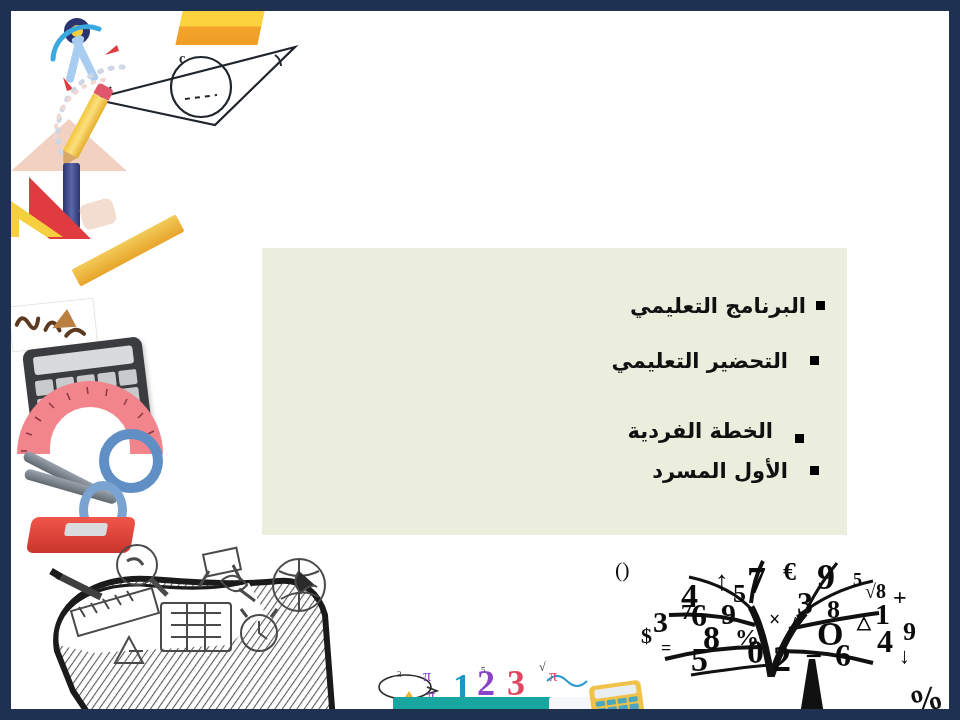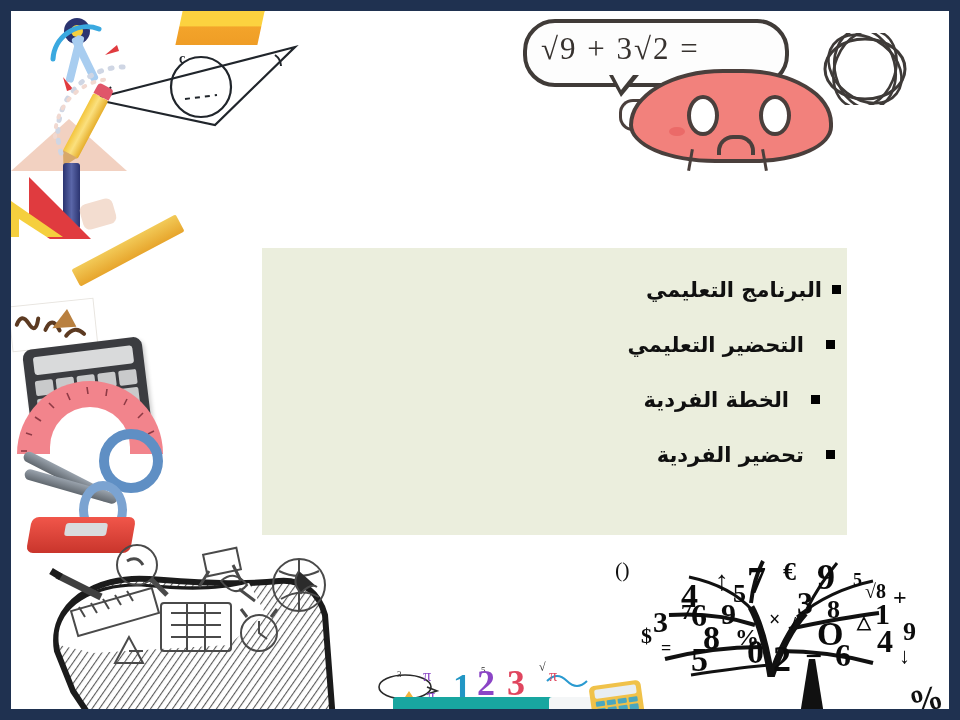--- a/index.html
+++ b/index.html
@@ -483,21 +483,21 @@
     width: 585px;
     height: 287px;
     background: #ebeedd;
     z-index: 30;
     direction: rtl;
     padding: 14px 0 0 0;
     box-sizing: border-box;
   }
   .bullet-list {
     list-style: none;
-    margin: 0;
+    margin: 16px;
     padding: 0;
     direction: rtl;
   }
   .bullet-item {
     display: flex;
     align-items: center;
     justify-content: flex-start;
     height: 55px;
     padding-right: 0;
     box-sizing: border-box;
@@ -514,21 +514,21 @@
     font-family: "DejaVu Sans", sans-serif;
     font-weight: bold;
     font-size: 21px;
     color: #101010;
     direction: rtl;
     white-space: nowrap;
   }
   
   .bullet-item.i0 { padding-right: 6px; }
   .bullet-item.i1 { padding-right: 12px; }
-  .bullet-item.i2 { padding-right: 27px; }
+  .bullet-item.i2 { padding-right: 27px; align-items: flex-end; }
   .bullet-item.i3 { padding-right: 12px; }
   .bullet-item.i4 { padding-right: 12px; }
   .bullet-item.i1 .bullet-marker,
   .bullet-item.i2 .bullet-marker,
   .bullet-item.i3 .bullet-marker,
   .bullet-item.i4 .bullet-marker { margin-left: 22px; }
 </style>
 </head>
 <body>
 
@@ -557,42 +557,20 @@
       <div class="g-box-top"></div>
       <div class="g-box"></div>
       <div class="g-pinktri"></div>
       <div class="g-pencil"></div>
       <svg style="position:absolute;left:40px;top:44px;width:130px;height:110px" viewBox="0 0 130 110">
         <path d="M10 98 A66 66 0 0 1 76 12" fill="none" stroke="#cfd6e4" stroke-width="5" stroke-dasharray="2 9" stroke-linecap="round"></path>
         <path d="M4 82 A58 58 0 0 1 60 24" fill="none" stroke="#f1d9d1" stroke-width="4" stroke-dasharray="2 8" stroke-linecap="round"></path>
       </svg>
     </div>
 
-    <div class="art-brain">
-      <div class="bubble"></div>
-      <div class="bubble-tail"></div>
-      <div class="bubble-eq">√9 + 3√2 =</div>
-
-      <div class="brain-arm"></div>
-      <div class="brain-body">
-        <div class="brain-cheek"></div>
-        <div class="brain-eye l"></div>
-        <div class="brain-eye r"></div>
-        <div class="brain-mouth"></div>
-      </div>
-      <div class="brain-leg l"></div>
-      <div class="brain-leg r"></div>
-
-      <svg class="scribble" viewBox="0 0 96 72">
-        <ellipse cx="48" cy="36" rx="40" ry="30" fill="none" stroke="#3e3a38" stroke-width="3"></ellipse>
-        <ellipse cx="48" cy="36" rx="40" ry="30" fill="none" stroke="#3e3a38" stroke-width="2.6" transform="rotate(38 48 36)"></ellipse>
-        <ellipse cx="48" cy="36" rx="40" ry="30" fill="none" stroke="#3e3a38" stroke-width="2.6" transform="rotate(76 48 36)"></ellipse>
-        <ellipse cx="48" cy="36" rx="40" ry="30" fill="none" stroke="#3e3a38" stroke-width="2.6" transform="rotate(112 48 36)"></ellipse>
-      </svg>
-    </div>
 
     <div class="art-left-stationery">
       <div class="ls-blue-rod"></div>
       <div class="ls-eraser"></div>
       <div class="ls-tri-red"></div>
       <div class="ls-tri-yellow"></div>
       <div class="ls-tri-yellow-in"></div>
       <div class="ls-paper">
         <svg viewBox="0 0 84 44" style="width:84px;height:44px">
           <path d="M6 18 q6 -12 12 0 q6 12 10 -4" stroke="#5c3a21" stroke-width="4" fill="none" stroke-linecap="round"></path>
@@ -792,21 +770,21 @@
           <li class="bullet-item i1">
             <span class="bullet-marker"></span>
             <span class="bullet-label">التحضير التعليمي</span>
           </li>
           <li class="bullet-item i2">
             <span class="bullet-marker"></span>
             <span class="bullet-label">الخطة الفردية</span>
           </li>
           <li class="bullet-item i4">
             <span class="bullet-marker"></span>
-            <span class="bullet-label">تحضير الفردية</span>
+            <span class="bullet-label">الأول المسرد</span>
           </li>
         </ul>
     </div>
 
   </div>
 
   <div class="frame"></div>
 </div>
 
 </body></html>

